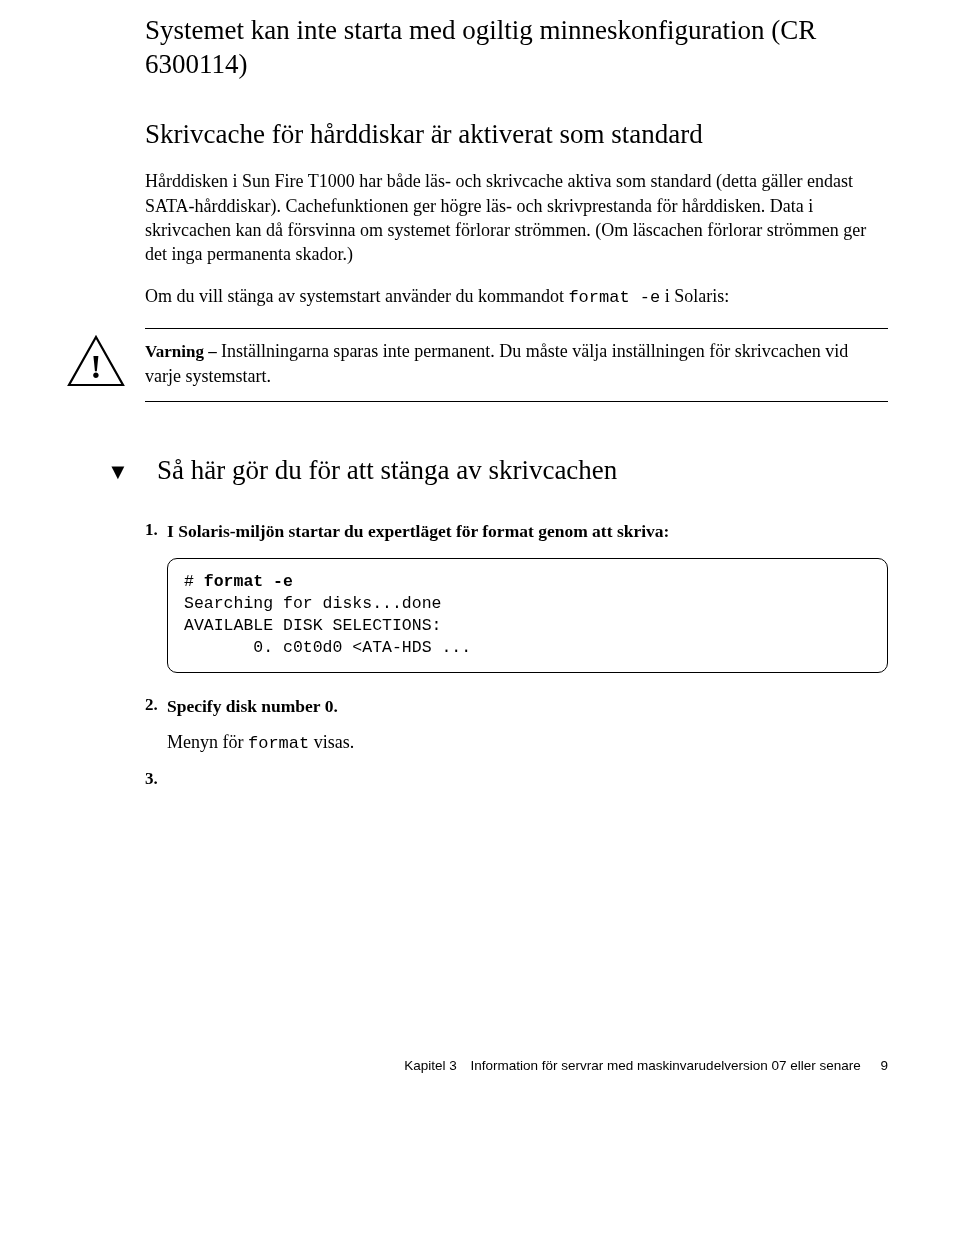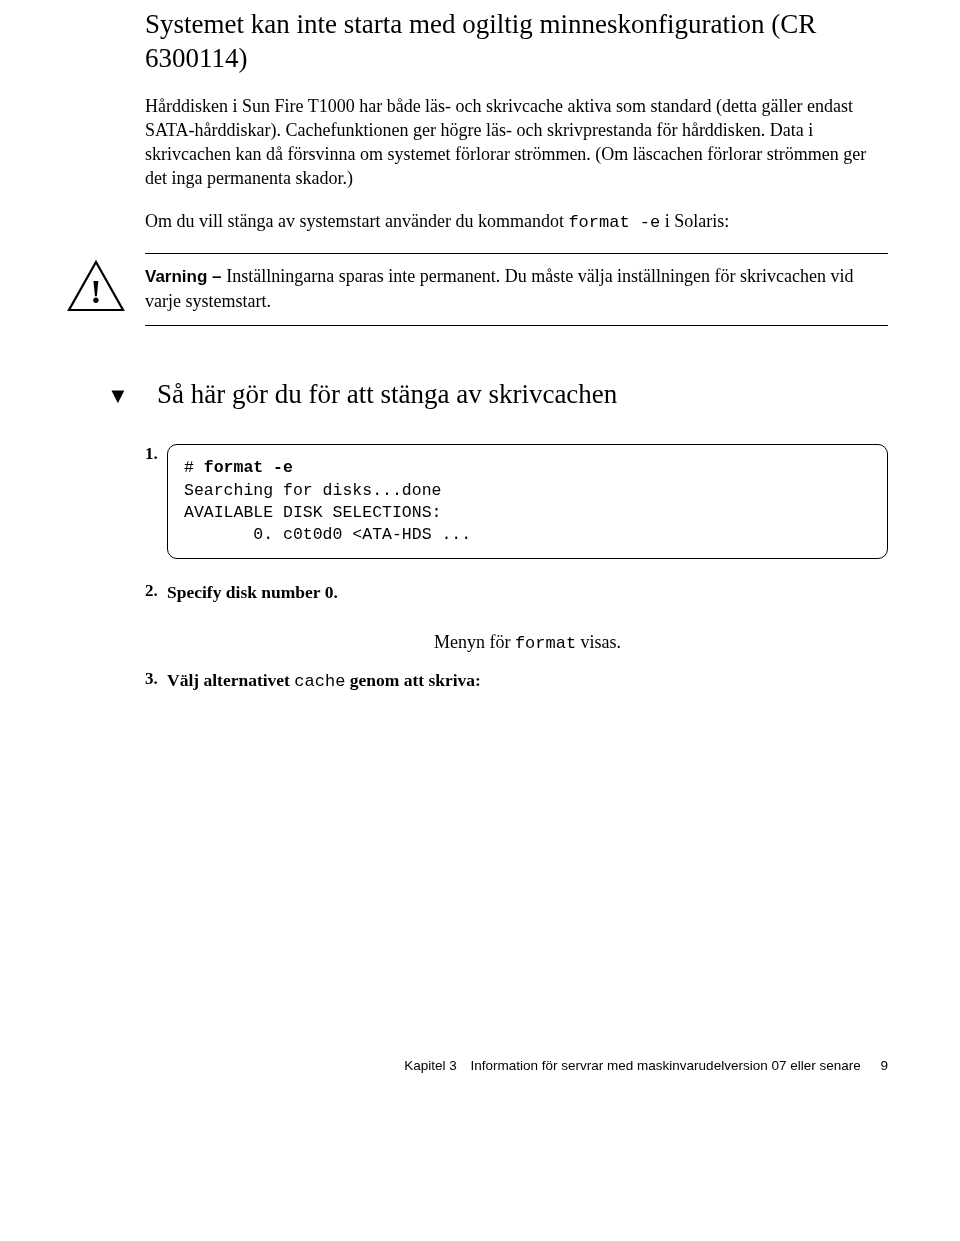--- a/index.html
+++ b/index.html
@@ -8,21 +8,21 @@
     padding: 0;
     background: #fff;
     font-family: "Palatino Linotype", Palatino, "Book Antiqua", Georgia, serif;
     color: #000;
   }
   .page {
     width: 960px;
     height: 1097px;
     position: relative;
     box-sizing: border-box;
-    padding: 8px 72px 0 145px;
+    padding: 14px 72px 0 145px;
   }
   h2.sec {
     font-size: 27px;
     font-weight: 400;
     line-height: 1.25;
     margin: 0 0 18px 0;
   }
   p.body {
     font-size: 18px;
     line-height: 1.35;
@@ -45,21 +45,21 @@
     top: 6px;
     width: 58px;
     height: 52px;
   }
   .caution-icon svg { display: block; }
   .caution-text {
     font-size: 18px;
     line-height: 1.35;
   }
   .caution-text .lead {
-    font-family: Liberation Sans, sans-serif;
+    font-family: Liberation Serif, serif;
     font-weight: 700;
     font-size: 17px;
   }
   .task-row {
     display: flex;
     align-items: baseline;
     margin: 0 0 22px -38px;
   }
   .task-marker {
     width: 38px;
@@ -94,22 +94,21 @@
     font-family: "Palatino Linotype", Palatino, Georgia, serif;
     font-weight: 700;
     font-size: 17.5px;
     line-height: 1.35;
   }
   ol.steps > li .step-text .code-inline { font-weight: 400; }
   ol.steps > li p.plain {
     font-family: "Palatino Linotype", Palatino, Georgia, serif;
     font-weight: 400;
     font-size: 18px;
-    margin: 27px 0 14px 0;
-    text-align: center;
+    margin: 14px 0 14px 0;
   }
   pre.screen {
     font-family: Liberation Mono, monospace;
     font-size: 16.5px;
     line-height: 1.35;
     border: 1.2px solid #000;
     border-radius: 10px;
     padding: 12px 16px;
     margin: 14px 0 22px 0;
     white-space: pre;
@@ -126,20 +125,21 @@
   .footer .chap { margin-right: 10px; }
   .footer .pnum { font-weight: 400; margin-left: 16px; }
 </style>
 </head>
 <body>
 
 <div class="page">
 
   <h2 class="sec">Systemet kan inte starta med ogiltig minneskonfiguration (CR 6300114)</h2>
 
+  <h2 class="sec" style="margin-top:36px">Skrivcache för hårddiskar är aktiverat som standard</h2>
   <p class="body">Hårddisken i Sun Fire T1000 har både läs- och skrivcache aktiva som standard (detta gäller endast SATA-hårddiskar). Cachefunktionen ger högre läs- och skrivprestanda för hårddisken. Data i skrivcachen kan då försvinna om systemet förlorar strömmen. (Om läscachen förlorar strömmen ger det inga permanenta skador.)</p>
   <p class="body">
     <span>Om du vill stänga av systemstart använder du kommandot </span><span class="code-inline">format -e</span><span> i Solaris:</span>
   </p>
 
   <div class="caution-block">
     <div class="caution-icon">
       <svg width="58" height="52" viewBox="0 0 58 52">
         <polygon points="29,2 56,50 2,50" fill="none" stroke="#000" stroke-width="2.2"></polygon>
         <text x="29" y="43" text-anchor="middle" font-family="Georgia, serif" font-size="34" font-weight="700">!</text>
@@ -151,39 +151,37 @@
   </div>
 
   <div class="task-row">
     <div class="task-marker">▼</div>
     <h3 class="task">Så här gör du för att stänga av skrivcachen</h3>
   </div>
 
   <ol class="steps">
     <li>
       <span class="num">1.</span>
+      <span class="step-text">I Solaris-miljön startar du expertläget för format genom att skriva:</span>
       <pre class="screen"><span># </span><b>format -e</b>
 <span>Searching for disks...done
 AVAILABLE DISK SELECTIONS:
        0. c0t0d0 &lt;ATA-HDS ...</span></pre>
     </li>
 
     <li>
       <span class="num">2.</span>
       <span class="step-text">Specify disk number 0.</span>
       <p class="plain">
         <span>Menyn för </span><span class="code-inline">format</span><span> visas.</span>
       </p>
     </li>
 
     <li>
       <span class="num">3.</span>
-      <span class="step-text">
-        <span>Välj alternativet </span><span class="code-inline">cache</span><span> genom att skriva:</span>
-      </span>
     </li>
   </ol>
 
   <div class="footer">
     <span class="chap">Kapitel 3</span>
     <span>Information för servrar med maskinvarudelversion 07 eller senare</span>
     <span class="pnum">9</span>
   </div>
 
 </div>

